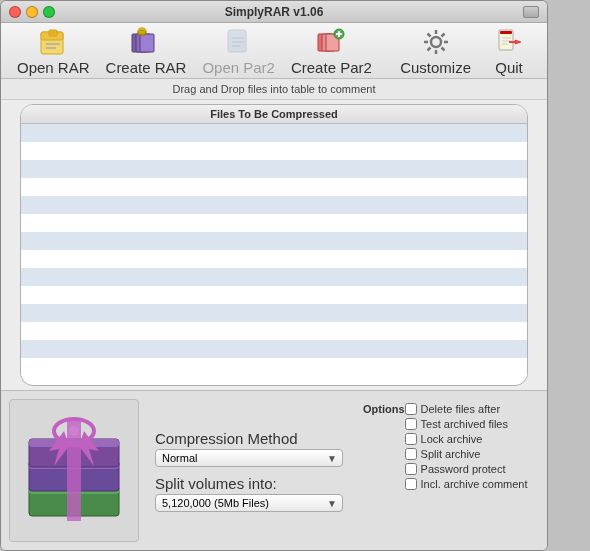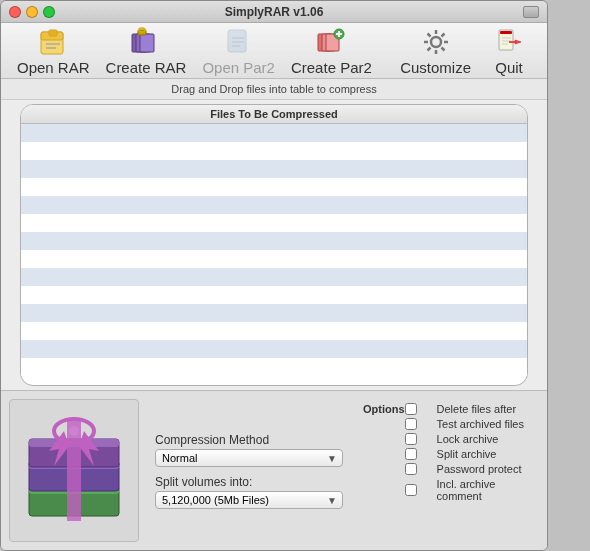--- a/index.html
+++ b/index.html
@@ -161,21 +161,21 @@
     
     .settings-panel {
       flex: 1;
       display: flex;
       flex-direction: column;
       justify-content: center;
       gap: 8px;
       padding: 0 8px;
     }
     .settings-panel label {
-      font-size: 12px;
+      font-size: 15px;
       color: #333;
       margin-bottom: 2px;
       display: block;
     }
     .select-wrapper {
       position: relative;
       display: inline-block;
       width: 100%;
     }
     .select-wrapper select {
@@ -208,21 +208,21 @@
     .options-title {
       font-size: 11px;
       font-weight: bold;
       color: #333;
       text-align: right;
       margin-bottom: 4px;
     }
     .option-row {
       display: flex;
       align-items: center;
-      gap: 20px;
+      gap: 4px;
       margin-bottom: 3px;
     }
     .option-row input[type="checkbox"] {
       width: 12px;
       height: 12px;
       cursor: pointer;
     }
     .option-row label {
       font-size: 11px;
       color: #333;
@@ -322,21 +322,21 @@
           <line x1="9" y1="15" x2="18" y2="15" stroke="#ccc" stroke-width="1"></line>
           <line x1="9" y1="18" x2="15" y2="18" stroke="#ccc" stroke-width="1"></line>
           <polygon points="22,14 28,16 22,18" fill="#e44" stroke="#c00" stroke-width="0.5"></polygon>
           <line x1="16" y1="16" x2="27" y2="16" stroke="#e44" stroke-width="2"></line>
         </svg>
       </div>
       <span class="btn-label">Quit</span>
     </div>
   </div>
 
-  <div class="drop-hint">Drag and Drop files into table to compress</div>
+  <div class="drop-hint">Drag and Drop files into table to comment</div>
 
   <div class="file-table-container">
     <div class="file-table-header">Files To Be Compressed</div>
     <div class="file-table-body" id="file-rows">
     <div class="file-row"></div>
         <div class="file-row"></div>
         <div class="file-row"></div>
         <div class="file-row"></div>
         <div class="file-row"></div>
         <div class="file-row"></div>

